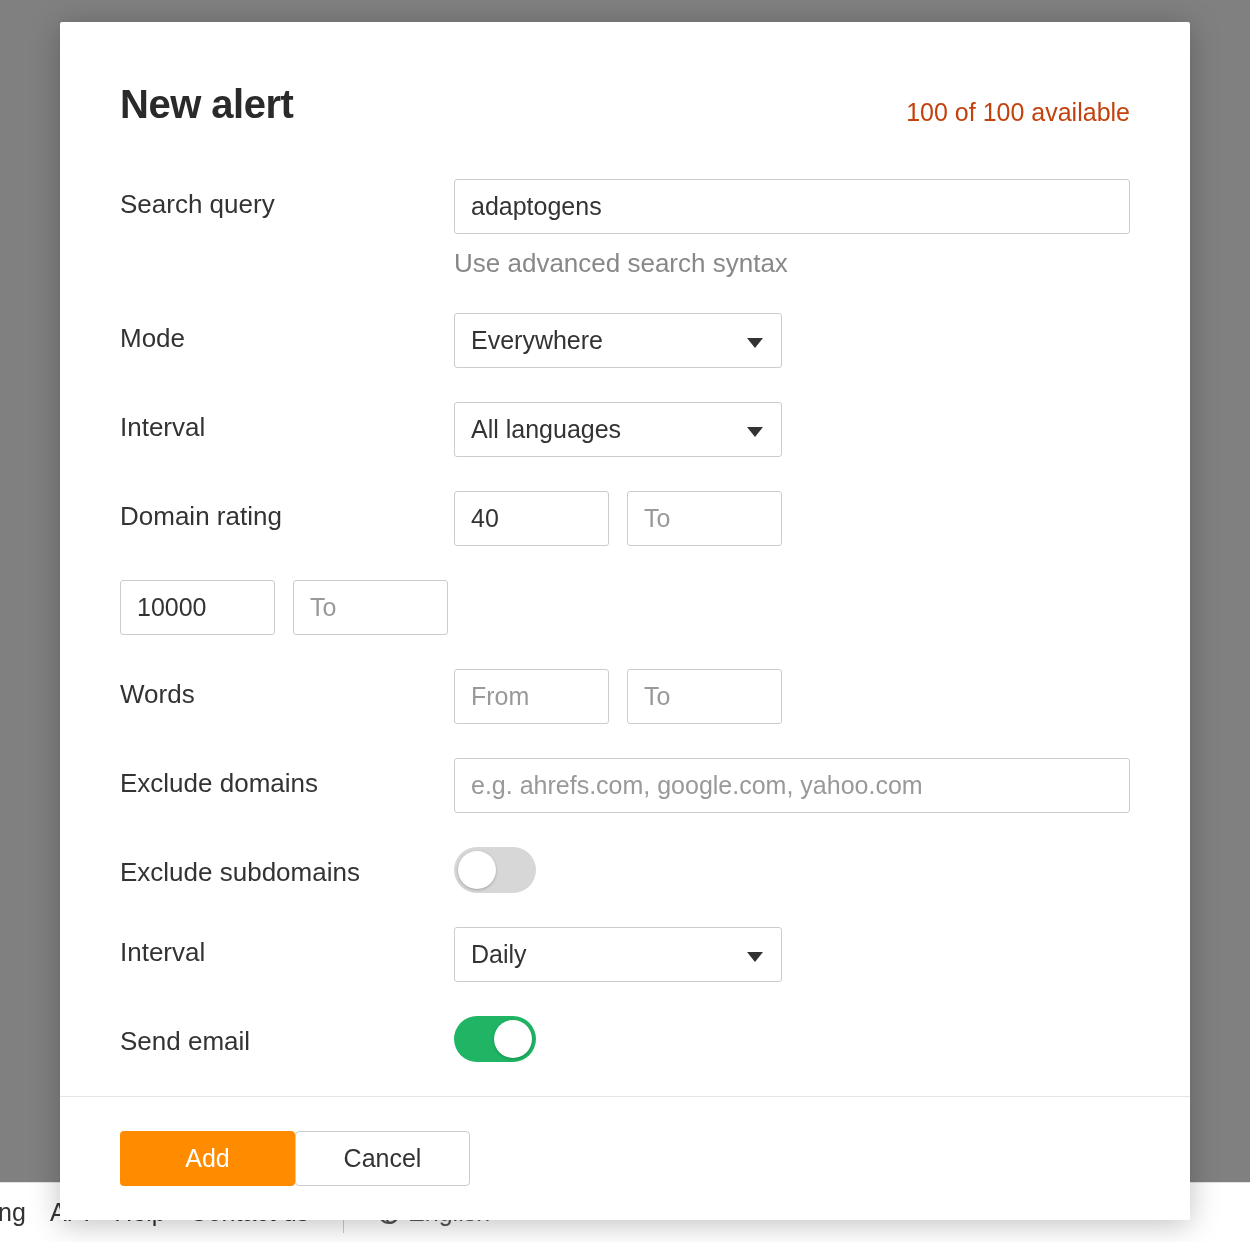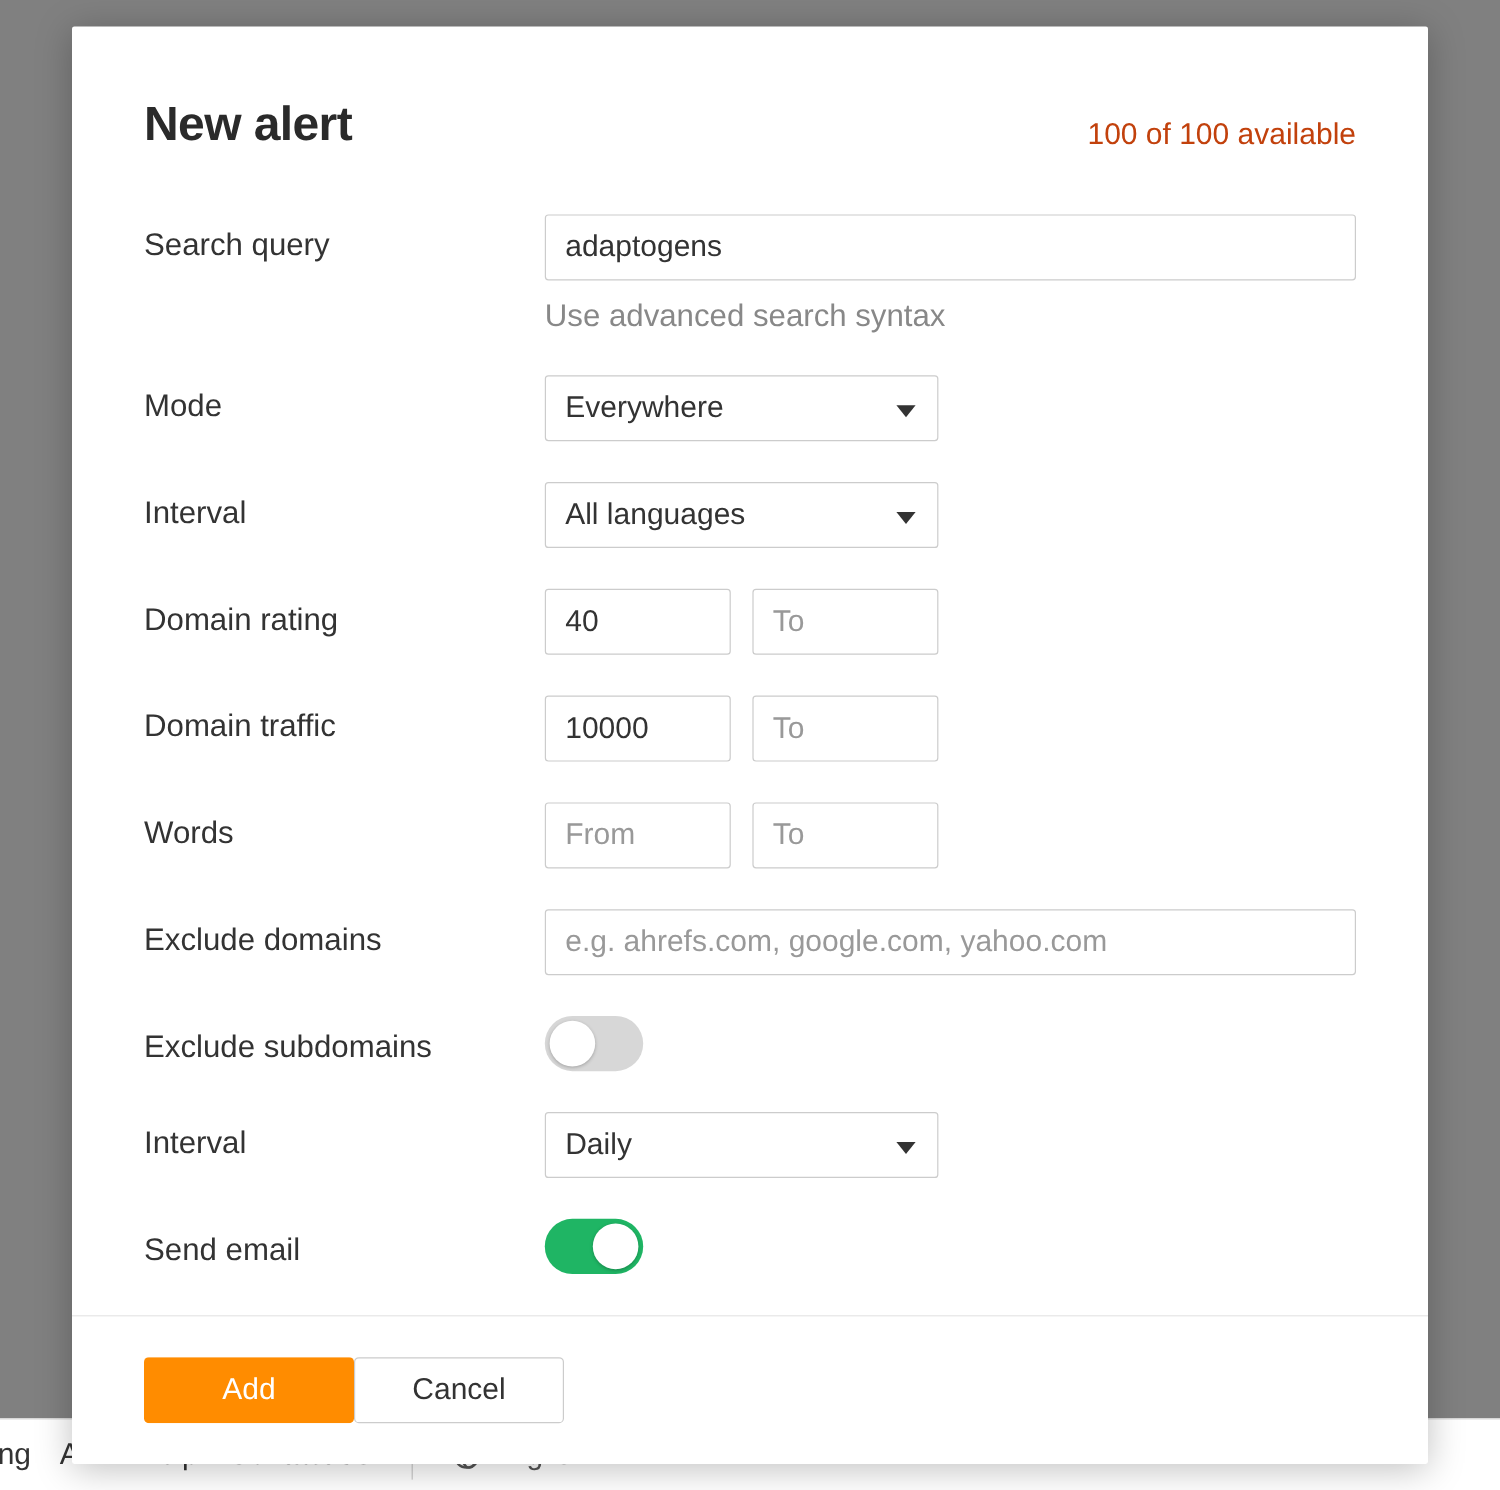--- a/index.html
+++ b/index.html
@@ -277,21 +277,20 @@
       <div class="label">Domain rating</div>
       <div class="field">
         <div class="field-inline">
           <input type="text" class="input-sm" value="40" style="">
           <input type="text" class="input-sm" placeholder="To" style="">
         </div>
       </div>
     </div>
 
     <div class="form-row">
-      <div class="label">Domain traffic</div>
       <div class="field">
         <div class="field-inline">
           <input type="text" class="input-sm" value="10000" style="">
           <input type="text" class="input-sm" placeholder="To" style="">
         </div>
       </div>
     </div>
 
     <div class="form-row">
       <div class="label">Words</div>

